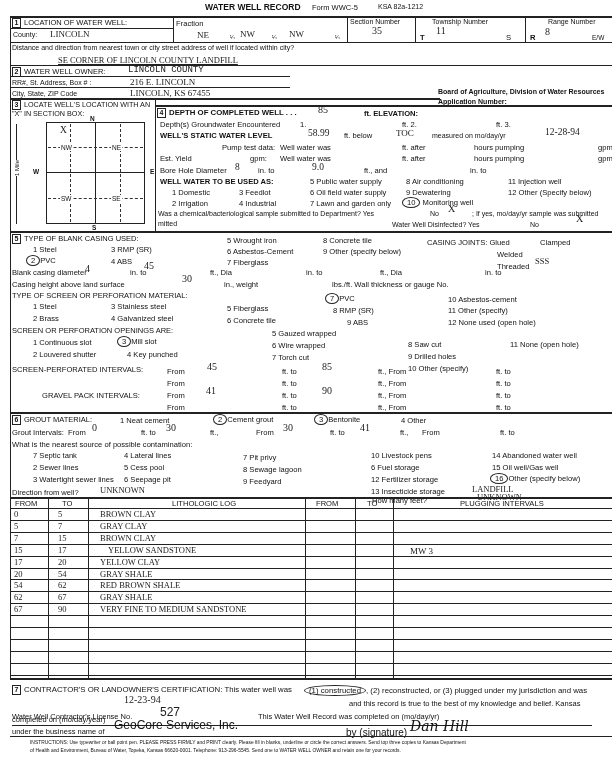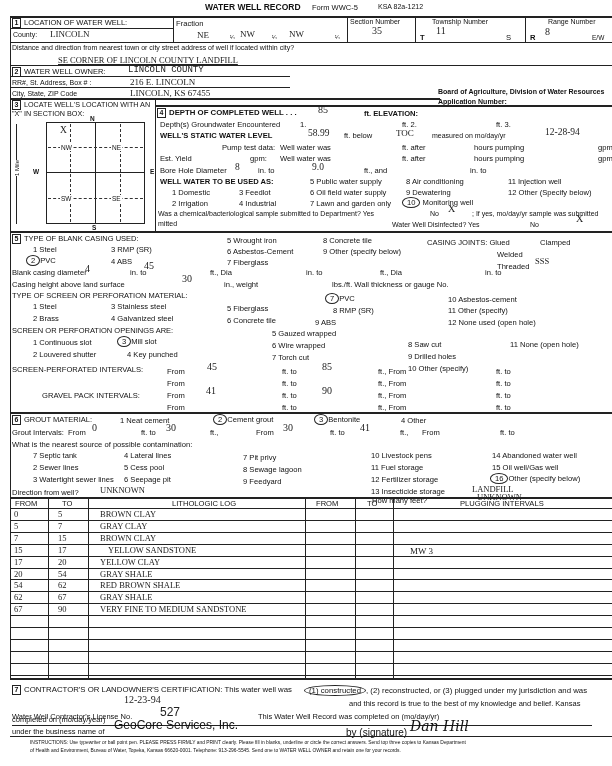--- a/index.html
+++ b/index.html
@@ -180,21 +180,21 @@
 <div class="abs" style="left:33px;top:302px;">1 Steel</div>
 <div class="abs" style="left:111px;top:302px;">3 Stainless steel</div>
 <div class="abs" style="left:227px;top:304px;">5 Fiberglass</div>
 <div class="abs" style="left:325px;top:293px;"><span class="circ">7</span><span>PVC</span></div>
 <div class="abs" style="left:448px;top:295px;">10 Asbestos-cement</div>
 <div class="abs" style="left:33px;top:314px;">2 Brass</div>
 <div class="abs" style="left:111px;top:314px;">4 Galvanized steel</div>
 <div class="abs" style="left:227px;top:316px;">6 Concrete tile</div>
 <div class="abs" style="left:333px;top:306px;">8 RMP (SR)</div>
 <div class="abs" style="left:448px;top:306px;">11 Other (specify)</div>
-<div class="abs" style="left:315px;top:318px;">9 ABS</div>
+<div class="abs" style="left:347px;top:318px;">9 ABS</div>
 <div class="abs" style="left:448px;top:318px;">12 None used (open hole)</div>
 
 <div class="abs" style="left:12px;top:326px;font-size:7.5px;">SCREEN OR PERFORATION OPENINGS ARE:</div>
 <div class="abs" style="left:33px;top:338px;">1 Continuous slot</div>
 <div class="abs" style="left:117px;top:336px;"><span class="circ">3</span><span>Mill slot</span></div>
 <div class="abs" style="left:272px;top:329px;">5 Gauzed wrapped</div>
 <div class="abs" style="left:408px;top:340px;">8 Saw cut</div>
 <div class="abs" style="left:510px;top:340px;">11 None (open hole)</div>
 <div class="abs" style="left:33px;top:350px;">2 Louvered shutter</div>
 <div class="abs" style="left:127px;top:350px;">4 Key punched</div>
@@ -247,21 +247,21 @@
 <div class="abs" style="left:500px;top:428px;">ft. to</div>
 <div class="abs" style="left:12px;top:440px;">What is the nearest source of possible contamination:</div>
 <div class="abs" style="left:33px;top:451px;">7 Septic tank</div>
 <div class="abs" style="left:124px;top:451px;">4 Lateral lines</div>
 <div class="abs" style="left:243px;top:453px;">7 Pit privy</div>
 <div class="abs" style="left:371px;top:451px;">10 Livestock pens</div>
 <div class="abs" style="left:492px;top:451px;">14 Abandoned water well</div>
 <div class="abs" style="left:33px;top:463px;">2 Sewer lines</div>
 <div class="abs" style="left:124px;top:463px;">5 Cess pool</div>
 <div class="abs" style="left:243px;top:465px;">8 Sewage lagoon</div>
-<div class="abs" style="left:371px;top:463px;">11 Fuel storage</div>
+<div class="abs" style="left:371px;top:463px;">6 Fuel storage</div>
 <div class="abs" style="left:492px;top:463px;">15 Oil well/Gas well</div>
 <div class="abs" style="left:33px;top:475px;">3 Watertight sewer lines</div>
 <div class="abs" style="left:124px;top:475px;">6 Seepage pit</div>
 <div class="abs" style="left:243px;top:477px;">9 Feedyard</div>
 <div class="abs" style="left:371px;top:475px;">12 Fertilizer storage</div>
 <div class="abs" style="left:490px;top:473px;"><span class="circ">16</span><span>Other (specify below)</span></div>
 <div class="abs" style="left:371px;top:487px;">13 Insecticide storage</div>
 <div class="abs typed" style="left:472px;top:484px;font-size:8.5px;">LANDFILL</div>
 <div class="abs" style="left:12px;top:488px;">Direction from well?</div>
 <div class="abs typed" style="left:100px;top:485px;font-size:8.5px;">UNKNOWN</div>

